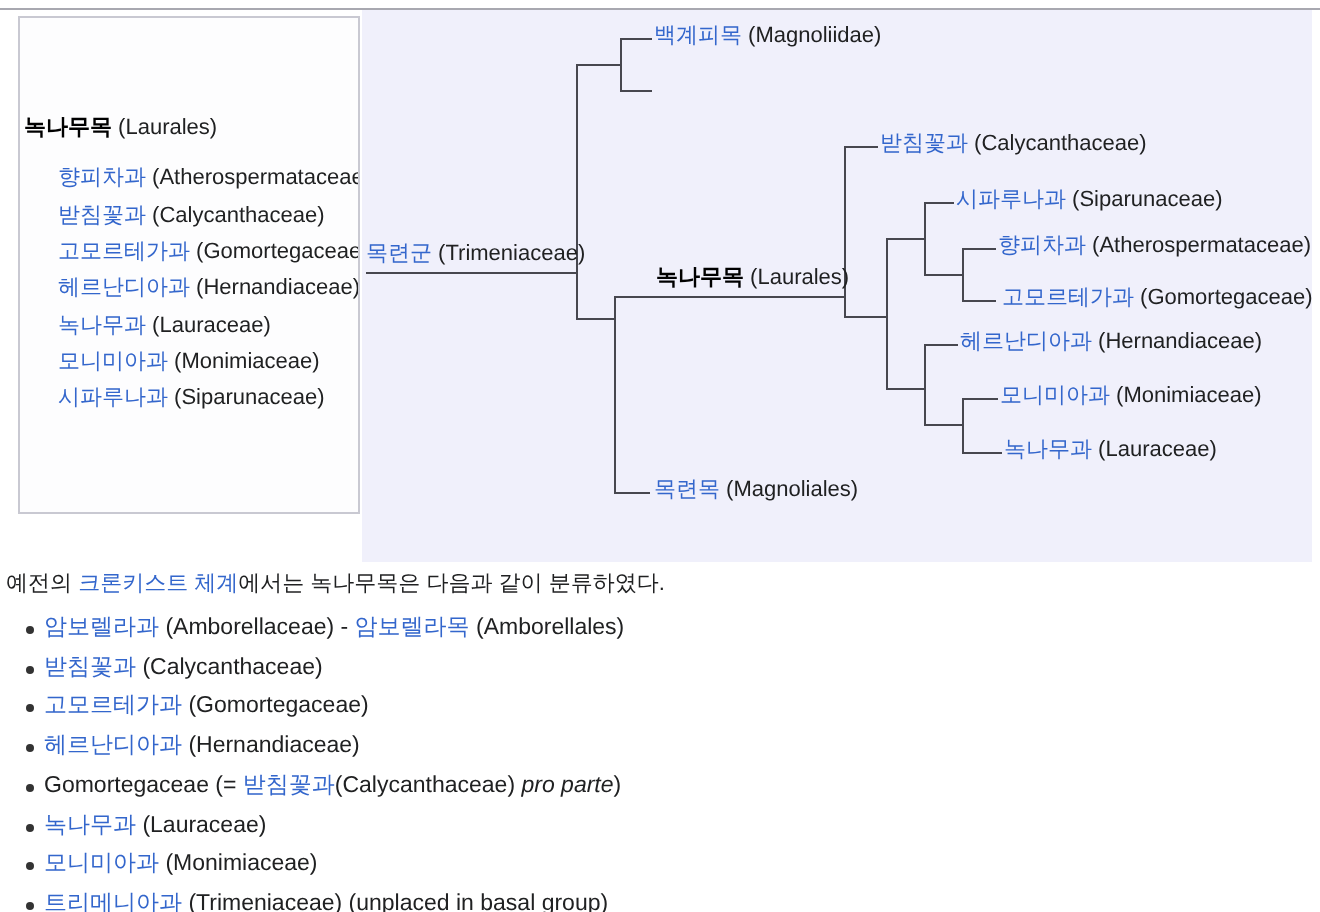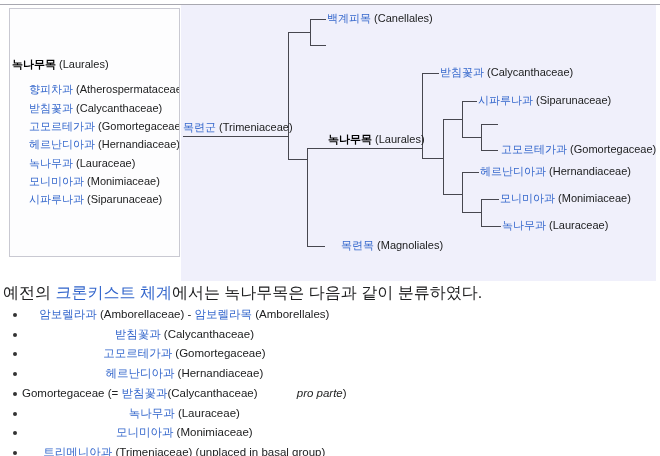--- a/index.html
+++ b/index.html
@@ -27,28 +27,28 @@
     padding-left:2px;font-size:11px;white-space:nowrap;overflow:hidden;
   }
   .ib-title{line-height:16px;margin-bottom:8px;}
   .ib-title b{color:#000;}
   .ib-item{line-height:18.3px;padding-left:17px;}
   
   .caption{position:absolute;left:2px;top:261px;font-size:10px;line-height:13px;white-space:nowrap;color:#202122;}
   .caption sup{font-size:8px;line-height:0;}
   .caption sup a{color:#3366cc;text-decoration:none;}
   
-  .para{position:absolute;left:3px;top:285px;font-size:16px;line-height:15px;white-space:nowrap;}
+  .para{position:absolute;left:3px;top:285px;font-size:11px;line-height:15px;white-space:nowrap;}
   .blist{position:absolute;left:0;top:305px;margin:0;padding:0 0 0 22px;list-style:none;font-size:11.5px;}
-  .blist li{line-height:19.7px;position:relative;white-space:nowrap;text-align:center;}
+  .blist li{line-height:19.7px;position:relative;white-space:nowrap;}
   .blist li::before{
     content:"";position:absolute;left:-9px;top:8px;width:4px;height:4px;
     border-radius:50%;background:#333;
   }
-  .blist i{font-style:italic;margin-left:36px;}
+  .blist i{font-style:italic;}
 </style>
 </head>
 <body>
 
 <div class="page">
 
   <div class="top-rule"></div>
 
   <div class="clade-panel">
 
@@ -76,47 +76,50 @@
     <div class="vl" style="left:129px;top:14px;height:27px"></div>
     <div class="vl" style="left:126px;top:143px;height:99px"></div>
     <div class="vl" style="left:241px;top:68px;height:86px"></div>
     <div class="vl" style="left:262px;top:114px;height:76px"></div>
     <div class="vl" style="left:281px;top:96px;height:37px"></div>
     <div class="vl" style="left:300px;top:119px;height:27px"></div>
     <div class="vl" style="left:281px;top:167px;height:41px"></div>
     <div class="vl" style="left:300px;top:194px;height:28px"></div>
 
     <div class="node" style="left:146px;top:6px">
-      <a class="link">백계피목</a><span class="lat"> (Canellales)</span>
+      <a class="link">백계피목</a><span class="lat"> (Magnoliidae)</span>
     </div>
     <div class="node" style="left:2px;top:115px">
       <a class="link">목련군</a><span class="lat"> (Trimeniaceae)</span>
     </div>
     <div class="node" style="left:259px;top:60px">
       <a class="link">받침꽃과</a><span class="lat"> (Calycanthaceae)</span>
     </div>
     <div class="node" style="left:297px;top:88px">
       <a class="link">시파루나과</a><span class="lat"> (Siparunaceae)</span>
+    </div>
+    <div class="node" style="left:318px;top:111px">
+      <a class="link">향피차과</a><span class="lat"> (Atherospermataceae)</span>
     </div>
     <div class="node" style="left:320px;top:137px">
       <a class="link">고모르테가과</a><span class="lat"> (Gomortegaceae)</span>
     </div>
     <div class="node" style="left:147px;top:127px">
       <span class="selflink">녹나무목</span><span class="lat"> (Laurales)</span>
     </div>
     <div class="node" style="left:299px;top:159px">
       <a class="link">헤르난디아과</a><span class="lat"> (Hernandiaceae)</span>
     </div>
     <div class="node" style="left:319px;top:186px">
       <a class="link">모니미아과</a><span class="lat"> (Monimiaceae)</span>
     </div>
     <div class="node" style="left:321px;top:213px">
       <a class="link">녹나무과</a><span class="lat"> (Lauraceae)</span>
     </div>
-    <div class="node" style="left:160px;top:233px">
+    <div class="node" style="left:146px;top:233px">
       <a class="link">목련목</a><span class="lat"> (Magnoliales)</span>
     </div>
   </div>
 
   <div class="infobox">
     <div class="ib-title">
       <b>녹나무목</b><span class="lat"> (Laurales)</span>
     </div>
     <div class="ib-item">
       <a class="link">향피차과</a><span class="lat"> (Atherospermataceae)</span>

